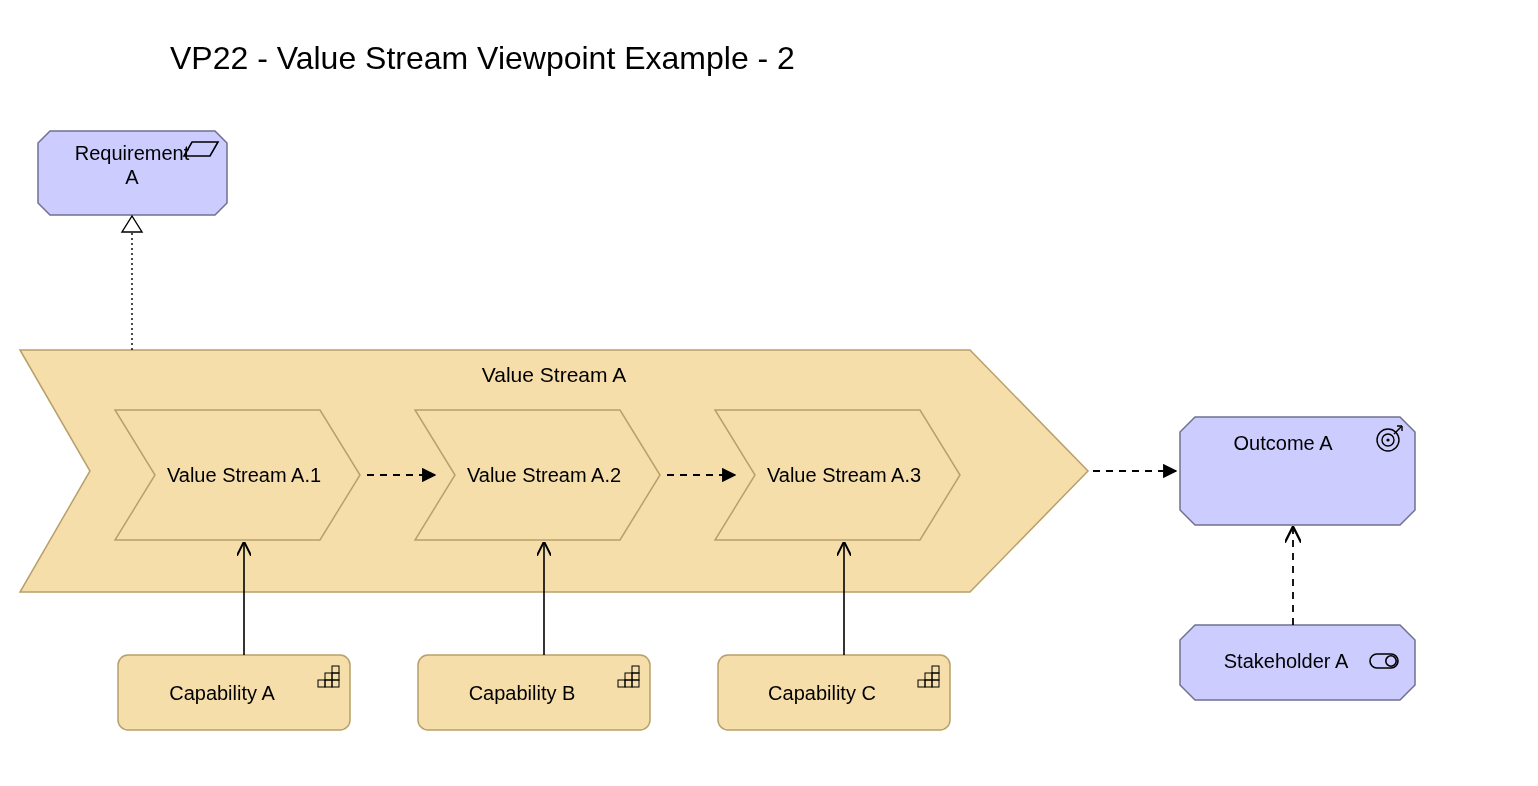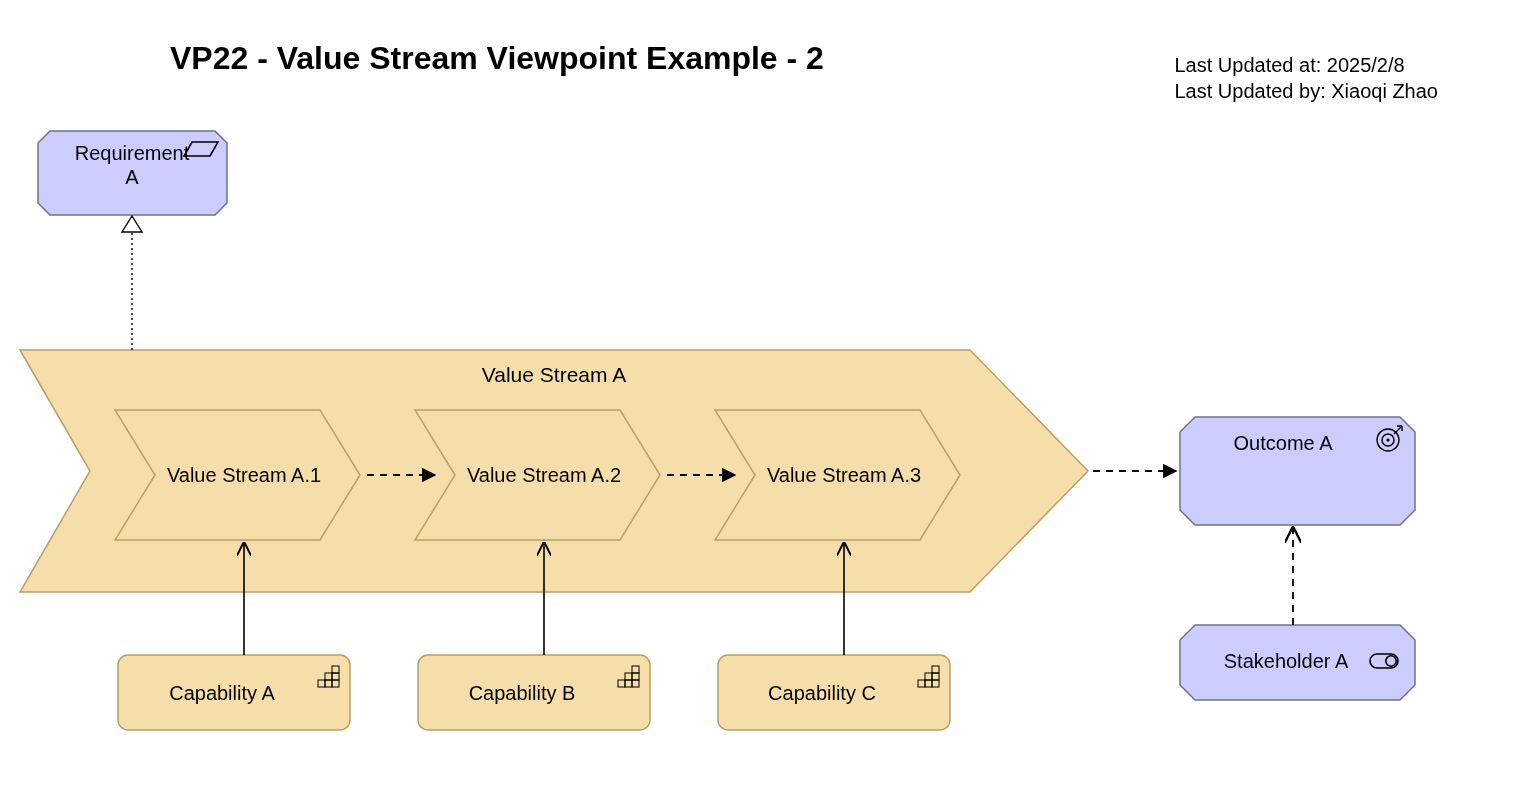--- a/index.html
+++ b/index.html
@@ -9,43 +9,39 @@
     height: 786px;
     font-family: "Segoe UI", Arial, sans-serif;
     background: #fff;
     color: #000;
   }
   .canvas { position: relative; width: 1538px; height: 786px; }
   .title {
     position: absolute;
     left: 170px; top: 40px;
     font-size: 32px;
-    font-weight: 700;
+    font-weight: 400;
   }
   .meta {
     position: absolute;
     right: 100px; top: 52px;
     text-align: left;
     font-size: 20px;
     line-height: 1.3;
   }
   svg { position: absolute; left: 0; top: 0; }
   text { font-family: "Segoe UI", Arial, sans-serif; }
 </style>
 </head>
 <body>
 
 <div class="canvas">
 
   <div class="title">VP22 - Value Stream Viewpoint Example - 2</div>
 
-  <div class="meta">
-    <div>Last Updated at: 2025/2/8</div>
-    <div>Last Updated by: Xiaoqi Zhao</div>
-  </div>
 
   <svg width="1538" height="786">
     <defs>
       <marker id="arrow-solid" viewBox="0 0 10 10" refX="9" refY="5" markerWidth="8" markerHeight="8" orient="auto-start-reverse">
         <path d="M 0 0 L 10 5 L 0 10 z" fill="#000"></path>
       </marker>
       <marker id="arrow-open" viewBox="0 0 10 10" refX="9" refY="5" markerWidth="9" markerHeight="9" orient="auto-start-reverse">
         <path d="M 0 0 L 10 5 L 0 10" fill="none" stroke="#000" stroke-width="1.4"></path>
       </marker>
       <marker id="triangle-open" viewBox="0 0 12 12" refX="6" refY="1" markerWidth="14" markerHeight="14" orient="auto">

